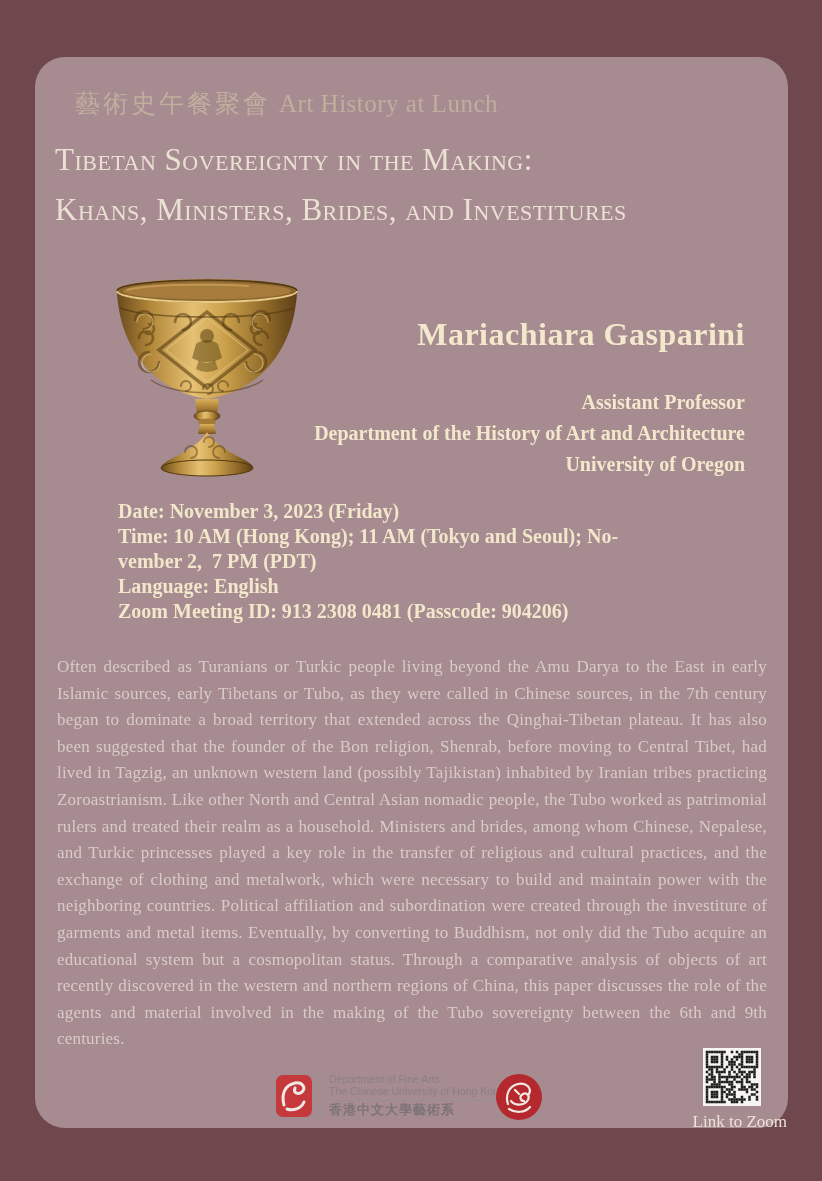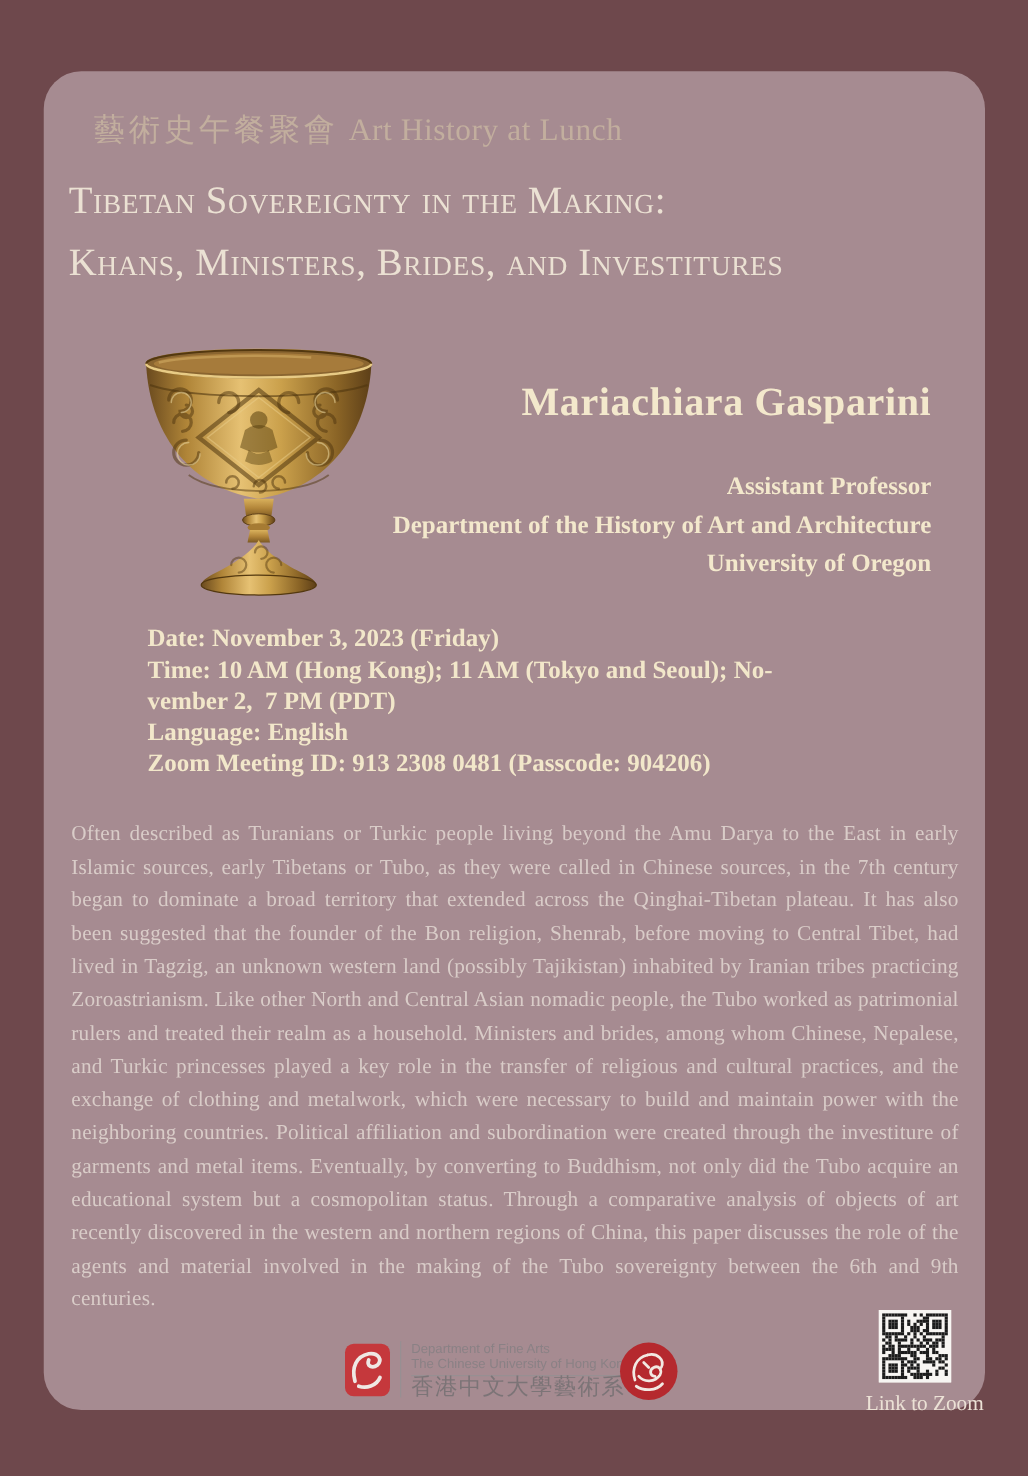--- a/index.html
+++ b/index.html
@@ -46,20 +46,21 @@
   .speaker-block {
     position: absolute; right: 43px; top: 246px;
     text-align: right;
     color: #F3E8CC;
   }
   .speaker-name {
     font-size: 32px; font-weight: bold;
     letter-spacing: 0.5px;
     margin-bottom: 34px;
     white-space: nowrap;
+    margin-top: 13px;
   }
   .speaker-line {
     font-size: 20px; font-weight: bold;
     line-height: 31px;
     white-space: nowrap;
   }
   
   .details-block {
     position: absolute; left: 83px; top: 442px;
     color: #F2E7CA;
@@ -86,21 +87,21 @@
   .fa-seal { width: 38px; height: 44px; }
   .fa-text {
     margin-left: 7px; padding-left: 8px;
     border-left: 1px solid #978F92;
     font-family: "Liberation Sans", sans-serif;
     color: #8A8185;
   }
   .fa-line1 { font-size: 10.5px; line-height: 12px; }
   .fa-line2 { font-size: 10.5px; line-height: 13px;
               border-bottom: 1px solid #978F92; padding-bottom: 2px; }
-  .fa-line3 { font-size: 18px; line-height: 17px; color: #7C7477; font-weight: normal; letter-spacing: 1px; }
+  .fa-line3 { font-size: 13px; line-height: 17px; color: #7C7477; font-weight: bold; letter-spacing: 1px; }
   .art-museum-logo {
     position: absolute; left: 460px; top: 6px;
     display: flex; align-items: center;
   }
   .am-seal { width: 48px; height: 48px; }
   .am-text { margin-left: 10px; color: #8A8185; }
   .am-line1 { font-size: 12.5px; line-height: 15px; letter-spacing: 1px; color: #7C7477; }
   .am-line2 { font-size: 11px; line-height: 13px; }
   .am-line3 { font-size: 11px; line-height: 13px; }
   .zoom-link-block { position: absolute; left: 642px; top: -19px; width: 110px; text-align: center; }

